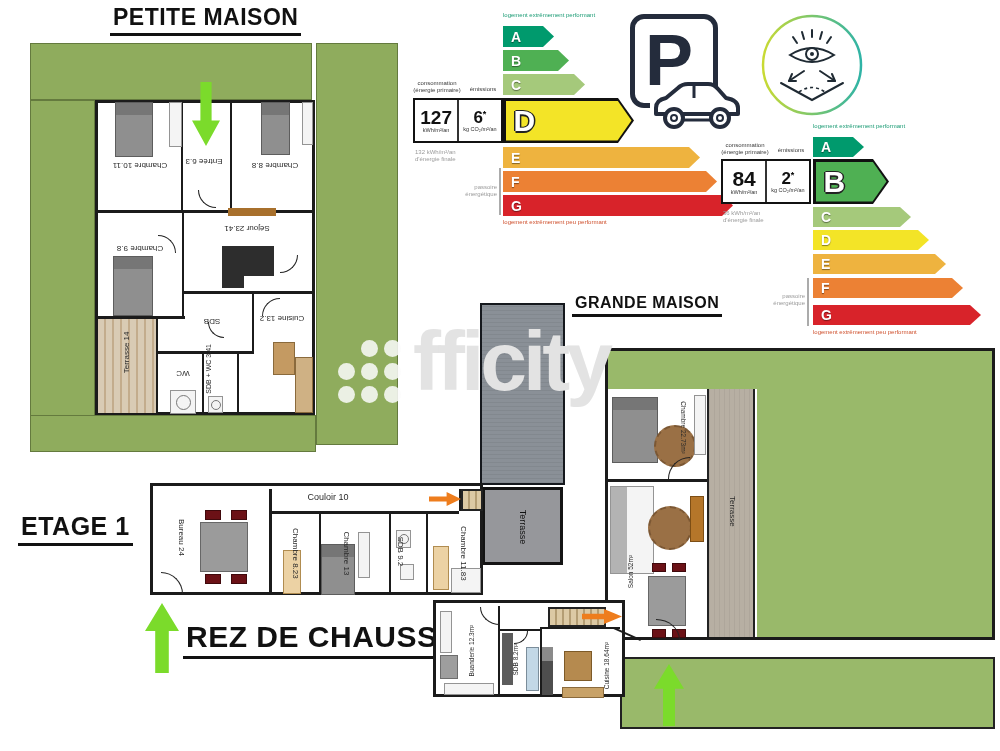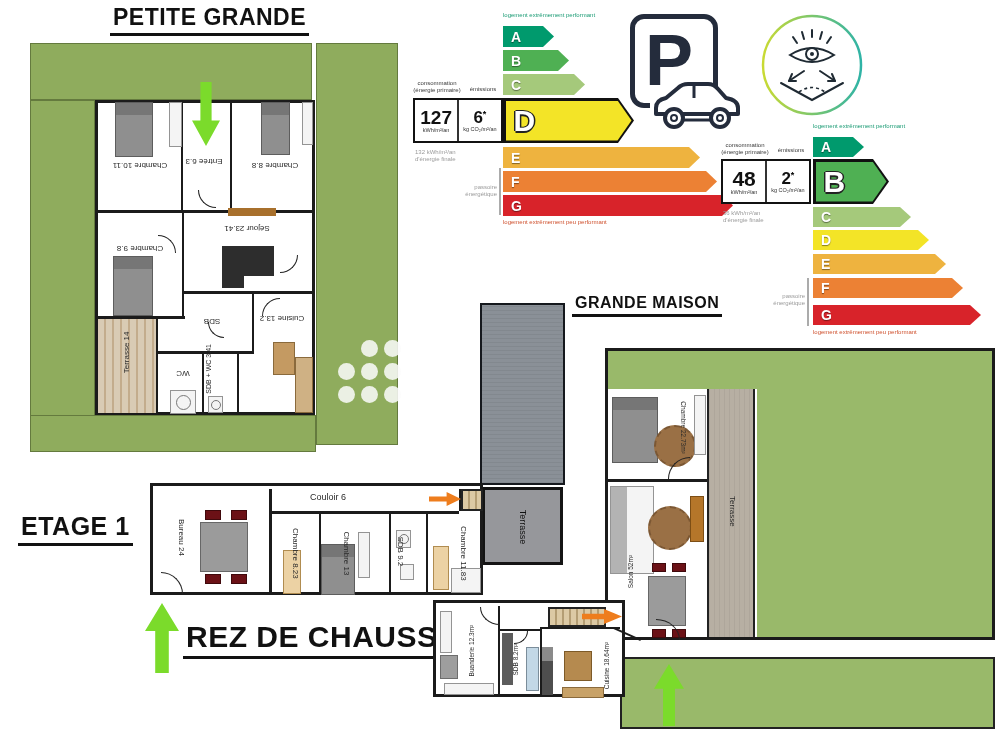--- a/index.html
+++ b/index.html
@@ -52,21 +52,21 @@
   .vline{position:absolute;background:#ababab;}
   .dot{width:17px;height:17px;border-radius:50%;background:rgba(252,252,252,.85);}
   .wm-text{font-size:84px;font-weight:700;color:#e3e3e3;letter-spacing:-4px;line-height:.9;}
   .washer-dot{border-radius:50%;border:1.5px solid #777;margin:auto;}
 </style>
 </head>
 <body>
 
 <div id="stage">
 
-  <div class="title" style="left:110px;top:4px;font-size:23px;">PETITE GRANDE</div>
+  <div class="title" style="left:110px;top:4px;font-size:23px;">PETITE MAISON</div>
 
   <div class="abs" style="left:30px;top:40px;width:368px;height:415px;">
     <div class="garden" style="left:0;top:3px;width:282px;height:57px;"></div>
     <div class="garden" style="left:286px;top:3px;width:82px;height:402px;"></div>
     <div class="garden" style="left:0;top:60px;width:65px;height:352px;"></div>
     <div class="garden" style="left:0;top:375px;width:286px;height:37px;"></div>
     <div class="plan" style="left:65px;top:60px;width:220px;height:315px;"></div>
 
     <div class="wall" style="left:151px;top:62px;width:2px;height:110px;"></div>
     <div class="wall" style="left:200px;top:62px;width:2px;height:110px;"></div>
@@ -242,21 +242,21 @@
         <span class="bar-letter">G</span>
       </div>
     <div class="dpe-bottom" style="left:94px;top:206px;width:170px;">logement extrêmement peu performant</div>
     <div class="dpe-tiny" style="left:0;top:19px;width:52px;">
       <span>consommation</span><br>
       <span>(énergie primaire)</span>
     </div>
     <div class="dpe-tiny" style="left:54px;top:24px;width:36px;">émissions</div>
     <div class="vbox" style="left:2px;top:36px;width:90px;height:45px;">
       <div class="vcell">
-        <div class="vnum" style="font-size:21px;">48</div>
+        <div class="vnum" style="font-size:21px;">84</div>
         <div class="vunit">kWh/m²/an</div>
       </div>
       <div class="vdiv"></div>
       <div class="vcell">
         <div><span class="vnum" style="font-size:17px;">2</span><span class="star">*</span></div>
         <div class="vunit">kg CO₂/m²/an</div>
       </div>
     </div>
     <div class="dpe-gray" style="left:4px;top:87px;width:64px;">
       <span>36 kWh/m²/an</span><br>
@@ -330,21 +330,21 @@
     <div class="furn bed" style="left:168px;top:58px;width:34px;height:51px;"></div>
     <div class="furn ward" style="left:205px;top:46px;width:12px;height:46px;"></div>
     <div class="furn ward" style="left:243px;top:44px;width:15px;height:18px;display:flex;">
         <div class="washer-dot" style="width:8px;height:8px;"></div>
       </div>
     <div class="furn ward" style="left:247px;top:78px;width:14px;height:16px;"></div>
     <div class="furn" style="left:280px;top:60px;width:16px;height:44px;background:#ecd2a4;border:1px solid #b08c50;"></div>
     <div class="furn ward" style="left:298px;top:82px;width:30px;height:25px;"></div>
 
     <div class="lbl rot90" style="left:-2px;top:47px;width:60px;">Bureau 24</div>
-    <div class="lbl" style="left:140px;top:7px;width:70px;font-size:9px;">Couloir 6</div>
+    <div class="lbl" style="left:140px;top:7px;width:70px;font-size:9px;">Couloir 10</div>
     <div class="lbl rot90" style="left:110px;top:63px;width:64px;">Chambre 8.23</div>
     <div class="lbl rot90" style="left:161px;top:63px;width:64px;">Chambre 13</div>
     <div class="lbl rot90" style="left:222px;top:61px;width:50px;">SDB 9.2</div>
     <div class="lbl rot90" style="left:278px;top:63px;width:64px;">Chambre 11.83</div>
   </div>
 
   <div class="arrow-up" style="left:145px;top:603px;width:34px;height:70px;"></div>
   <div class="title" style="left:183px;top:620px;font-size:30px;">REZ DE CHAUSSEE</div>
   <div class="plan" style="left:433px;top:600px;width:192px;height:97px;">
     <div class="wall" style="left:62px;top:3px;width:2px;height:91px;"></div>
@@ -379,15 +379,16 @@
       <div class="dot" style="visibility:hidden;"></div>
         <div class="dot"></div>
         <div class="dot"></div>
       <div class="dot"></div>
         <div class="dot"></div>
         <div class="dot"></div>
       <div class="dot"></div>
         <div class="dot"></div>
         <div class="dot"></div>
     </div>
+    <div class="wm-text" style="margin-left:12px;margin-top:-2px;">fficity</div>
   </div>
 
 </div>
 
 </body></html>

